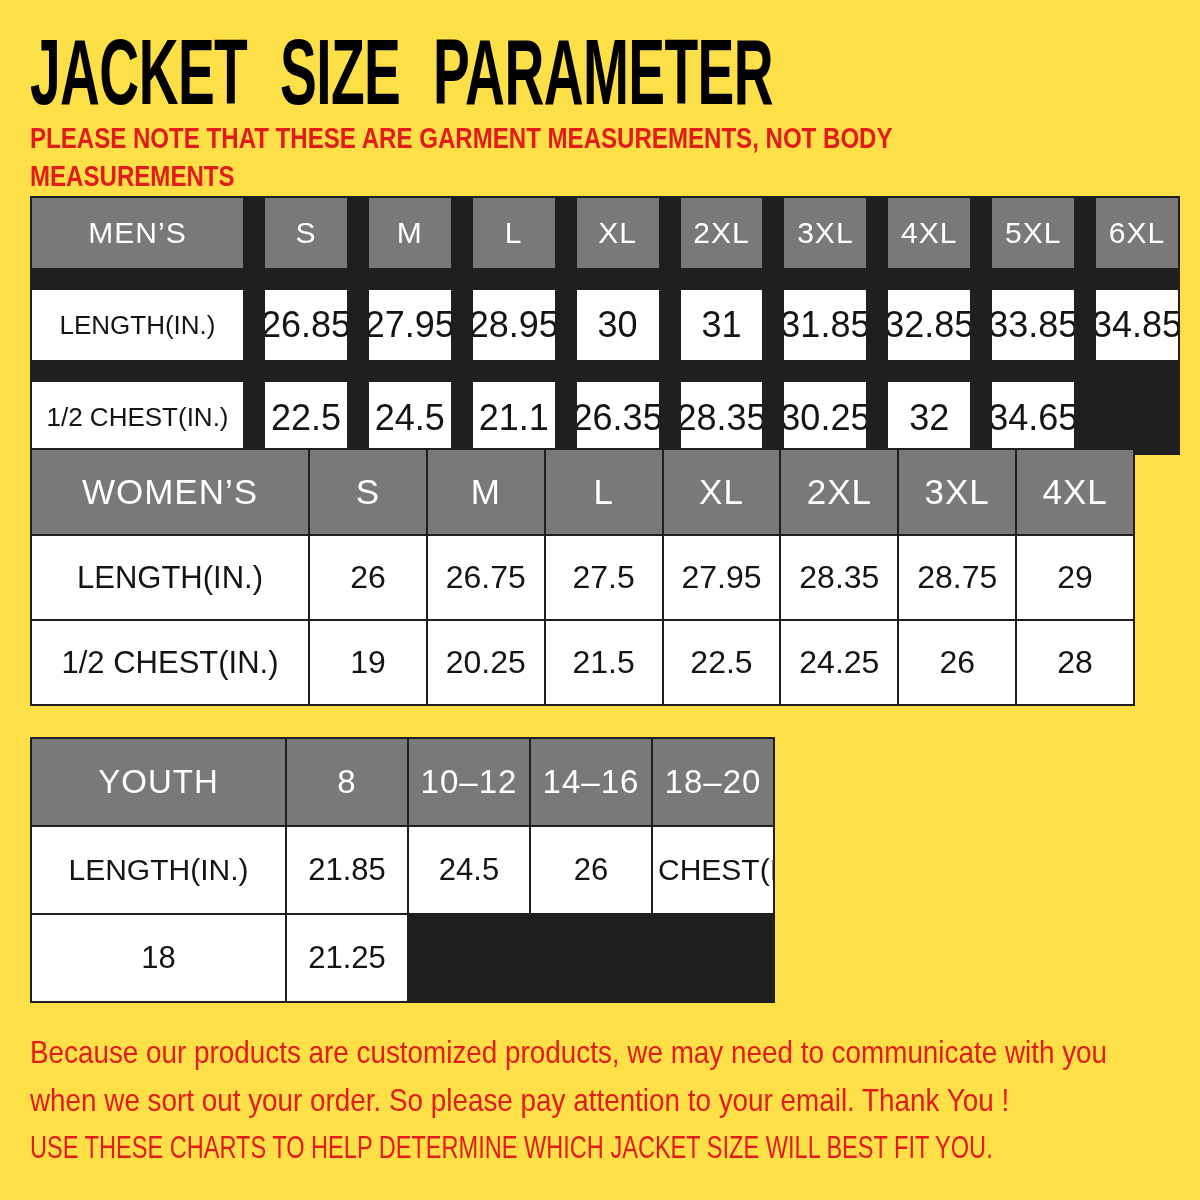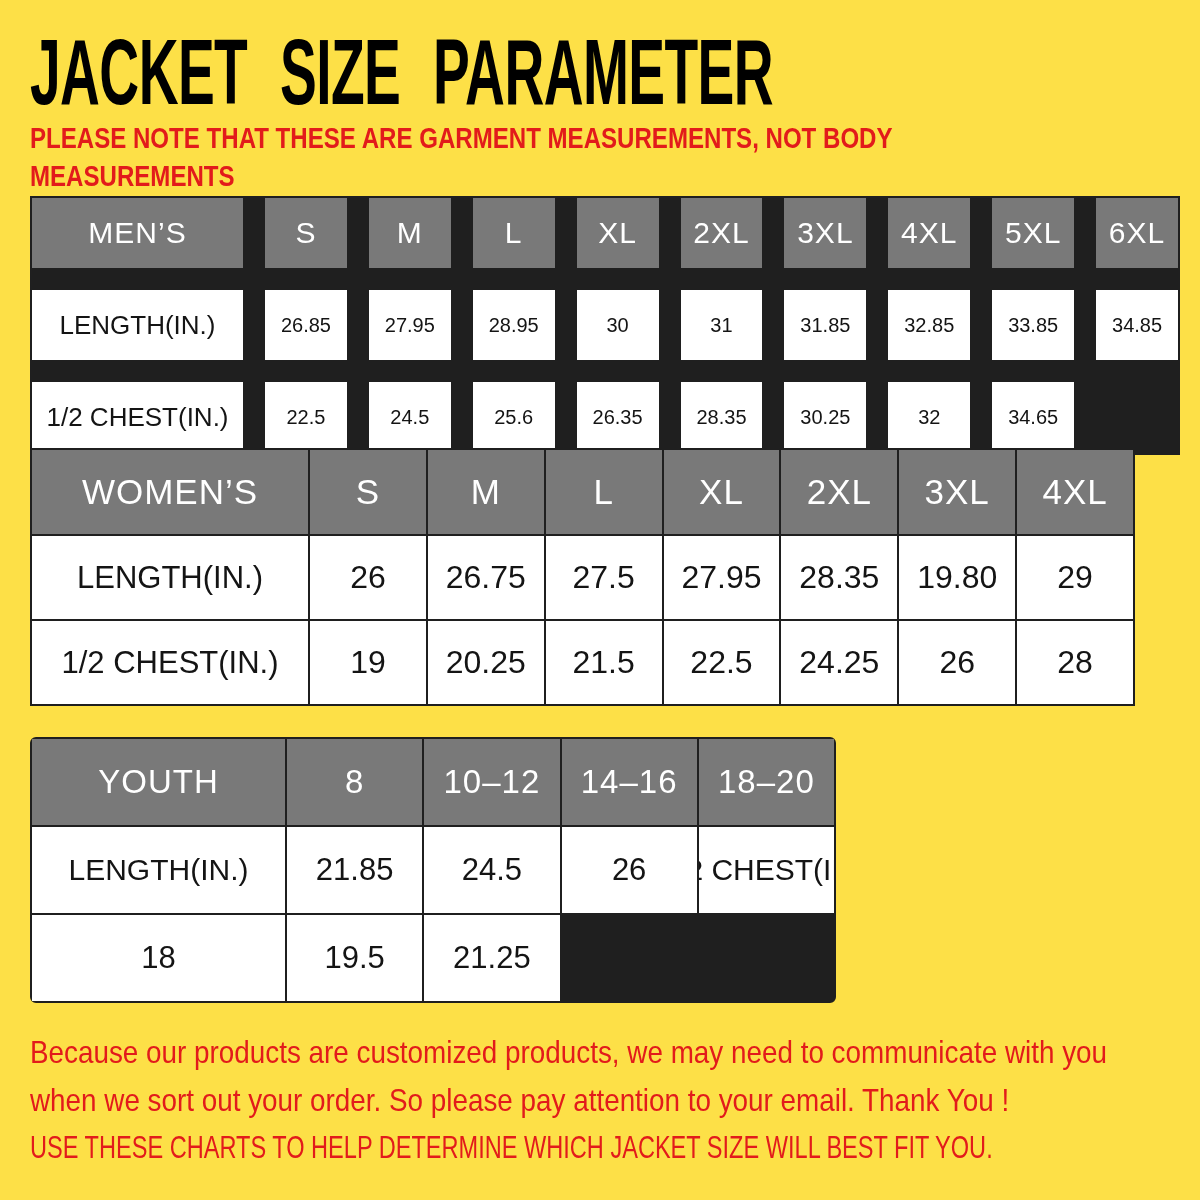--- a/index.html
+++ b/index.html
@@ -30,31 +30,31 @@
   }
 
   
   .tbl {
     position: absolute; display: grid; gap: 2px;
     background: var(--border, #1f1f1f);
     border: 2px solid var(--border, #1f1f1f);
   }
   .tbl.men   { left: 30px; top: 196px; width: 1150px; grid-template-columns: 211px repeat(9, 1fr); grid-template-rows: 70px 70px 71px; gap: 22px; }
   .tbl.women { left: 30px; top: 448px; width: 1105px; grid-template-columns: 276px repeat(7, 1fr); grid-template-rows: 84px 83px 83px; }
-  .tbl.youth { left: 30px; top: 737px; width: 806px;  grid-template-columns: 253px repeat(4, 1fr); grid-template-rows: 86px 86px 86px; border-radius: 6px; }
+  .tbl.youth { left: 30px; top: 737px; width: 745px;  grid-template-columns: 253px repeat(4, 1fr); grid-template-rows: 86px 86px 86px; }
 
   .cell {
     background: #fff; display: flex; align-items: center; justify-content: center;
     color: #141414; overflow: hidden; white-space: nowrap;
   }
   .cell.th { background: var(--header_bg, #797979); color: var(--header_text, #fff); letter-spacing: 1px; }
 
   .tbl.men   .cell.th  { font-size: 30px; }
   .tbl.men   .cell.lbl { font-size: 26px; }
-  .tbl.men   .cell.val { font-size: 20px; }
+  .tbl.men   .cell.val { font-size: 36px; }
   .tbl.women .cell.th  { font-size: 35px; }
   .tbl.women .cell.lbl { font-size: 31px; }
   .tbl.women .cell.val { font-size: 32px; }
   .tbl.youth .cell.th  { font-size: 33px; }
   .tbl.youth .cell.lbl { font-size: 30px; }
   .tbl.youth .cell.val { font-size: 31px; }
 
   
   .para { position: absolute; left: 30px; top: 1028px; color: var(--red, #e21b1b); }
   .para .line {
@@ -96,21 +96,21 @@
       <div class="cell val">28.95</div>
       <div class="cell val">30</div>
       <div class="cell val">31</div>
       <div class="cell val">31.85</div>
       <div class="cell val">32.85</div>
       <div class="cell val">33.85</div>
       <div class="cell val">34.85</div>
       <div class="cell lbl">1/2 CHEST(IN.)</div>
       <div class="cell val">22.5</div>
       <div class="cell val">24.5</div>
-      <div class="cell val">25.6</div>
+      <div class="cell val">21.1</div>
       <div class="cell val">26.35</div>
       <div class="cell val">28.35</div>
       <div class="cell val">30.25</div>
       <div class="cell val">32</div>
       <div class="cell val">34.65</div>
     </div>
   <div class="tbl women" id="tbl-1">
       <div class="cell th corner">WOMEN’S</div>
       <div class="cell th">S</div>
       <div class="cell th">M</div>
@@ -118,21 +118,21 @@
       <div class="cell th">XL</div>
       <div class="cell th">2XL</div>
       <div class="cell th">3XL</div>
       <div class="cell th">4XL</div>
       <div class="cell lbl">LENGTH(IN.)</div>
       <div class="cell val">26</div>
       <div class="cell val">26.75</div>
       <div class="cell val">27.5</div>
       <div class="cell val">27.95</div>
       <div class="cell val">28.35</div>
-      <div class="cell val">19.80</div>
+      <div class="cell val">28.75</div>
       <div class="cell val">29</div>
       <div class="cell lbl">1/2 CHEST(IN.)</div>
       <div class="cell val">19</div>
       <div class="cell val">20.25</div>
       <div class="cell val">21.5</div>
       <div class="cell val">22.5</div>
       <div class="cell val">24.25</div>
       <div class="cell val">26</div>
       <div class="cell val">28</div>
     </div>
@@ -141,21 +141,20 @@
       <div class="cell th">8</div>
       <div class="cell th">10–12</div>
       <div class="cell th">14–16</div>
       <div class="cell th">18–20</div>
       <div class="cell lbl">LENGTH(IN.)</div>
       <div class="cell val">21.85</div>
       <div class="cell val">24.5</div>
       <div class="cell val">26</div>
       <div class="cell lbl">1/2 CHEST(IN.)</div>
       <div class="cell val">18</div>
-      <div class="cell val">19.5</div>
       <div class="cell val">21.25</div>
     </div>
 
   <div class="para">
     <div class="line">Because our products are customized products, we may need to communicate with you</div>
     <div class="line">when we sort out your order. So please pay attention to your email. Thank You !</div>
   </div>
 
   <p class="usage">USE THESE CHARTS TO HELP DETERMINE WHICH JACKET SIZE WILL BEST FIT YOU.</p>
 

